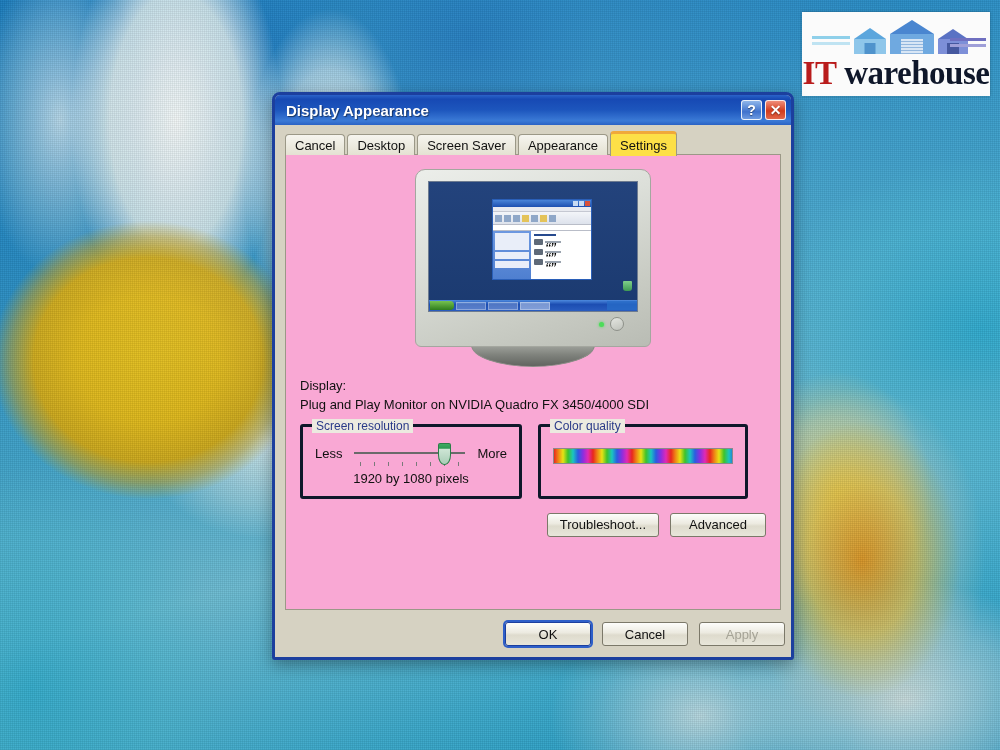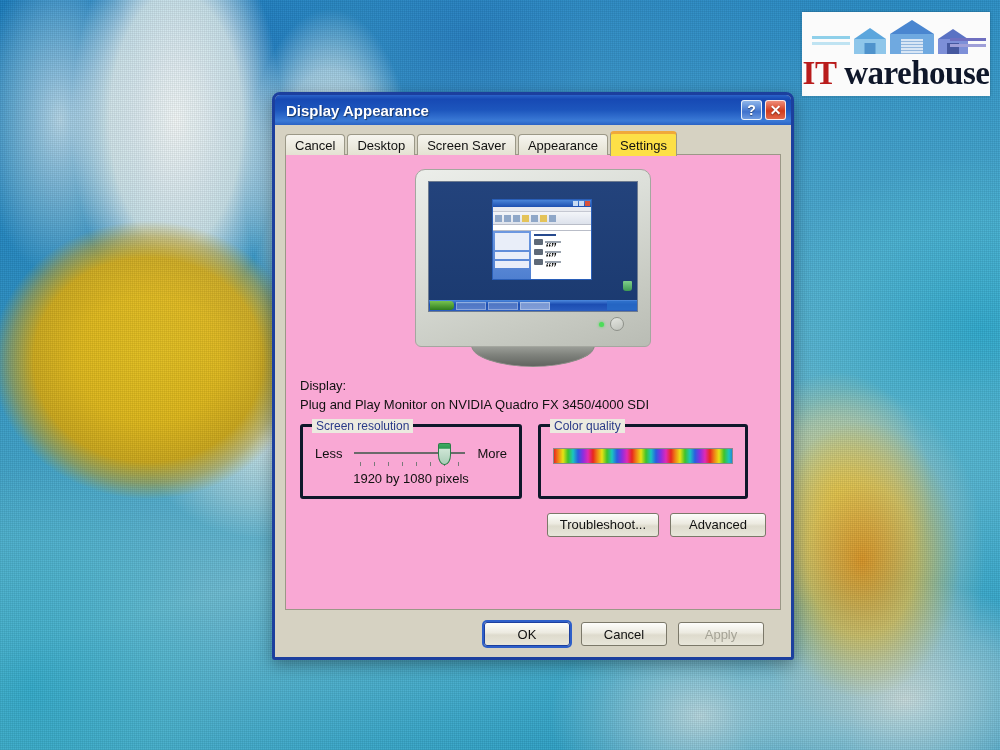--- a/index.html
+++ b/index.html
@@ -266,21 +266,21 @@
     border: 1px solid #7b7869; border-radius: 3px;
     font-size: 13px; color: #111;
     display: flex; align-items: center; justify-content: center;
     font-family: "Liberation Sans", sans-serif;
   }
   .xpbtn.default { box-shadow: 0 0 0 2px #2e5fc9; border-color: #1c3f9e; }
   .xpbtn.disabled { color: #a5a396; }
   #row-tshoot { display: flex; justify-content: flex-end; gap: 11px; padding: 14px 14px 0 14px; }
   #row-tshoot .xpbtn { min-width: 96px; }
   #row-bottom {
-    position: absolute; right: 27px; bottom: 11px;
+    position: absolute; right: 6px; bottom: 11px;
     display: flex; gap: 11px;
   }
   #row-bottom .xpbtn { min-width: 86px; }
 </style>
 </head>
 <body>
 
 <div id="wallpaper"></div>
 <div id="screen-grid"></div>
 <div id="glare"></div>

